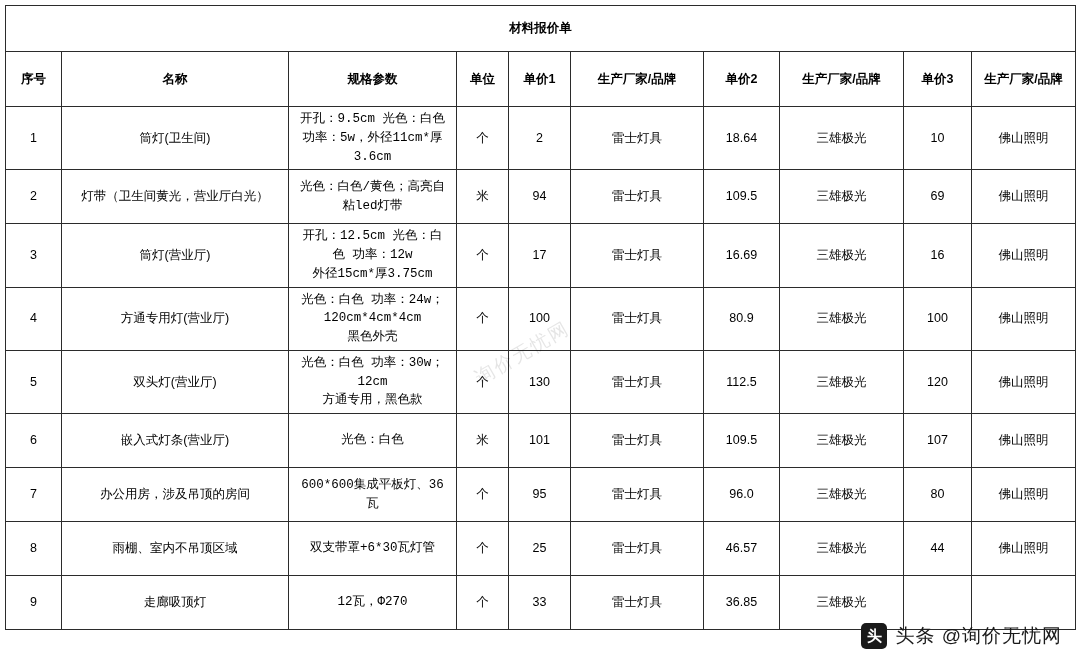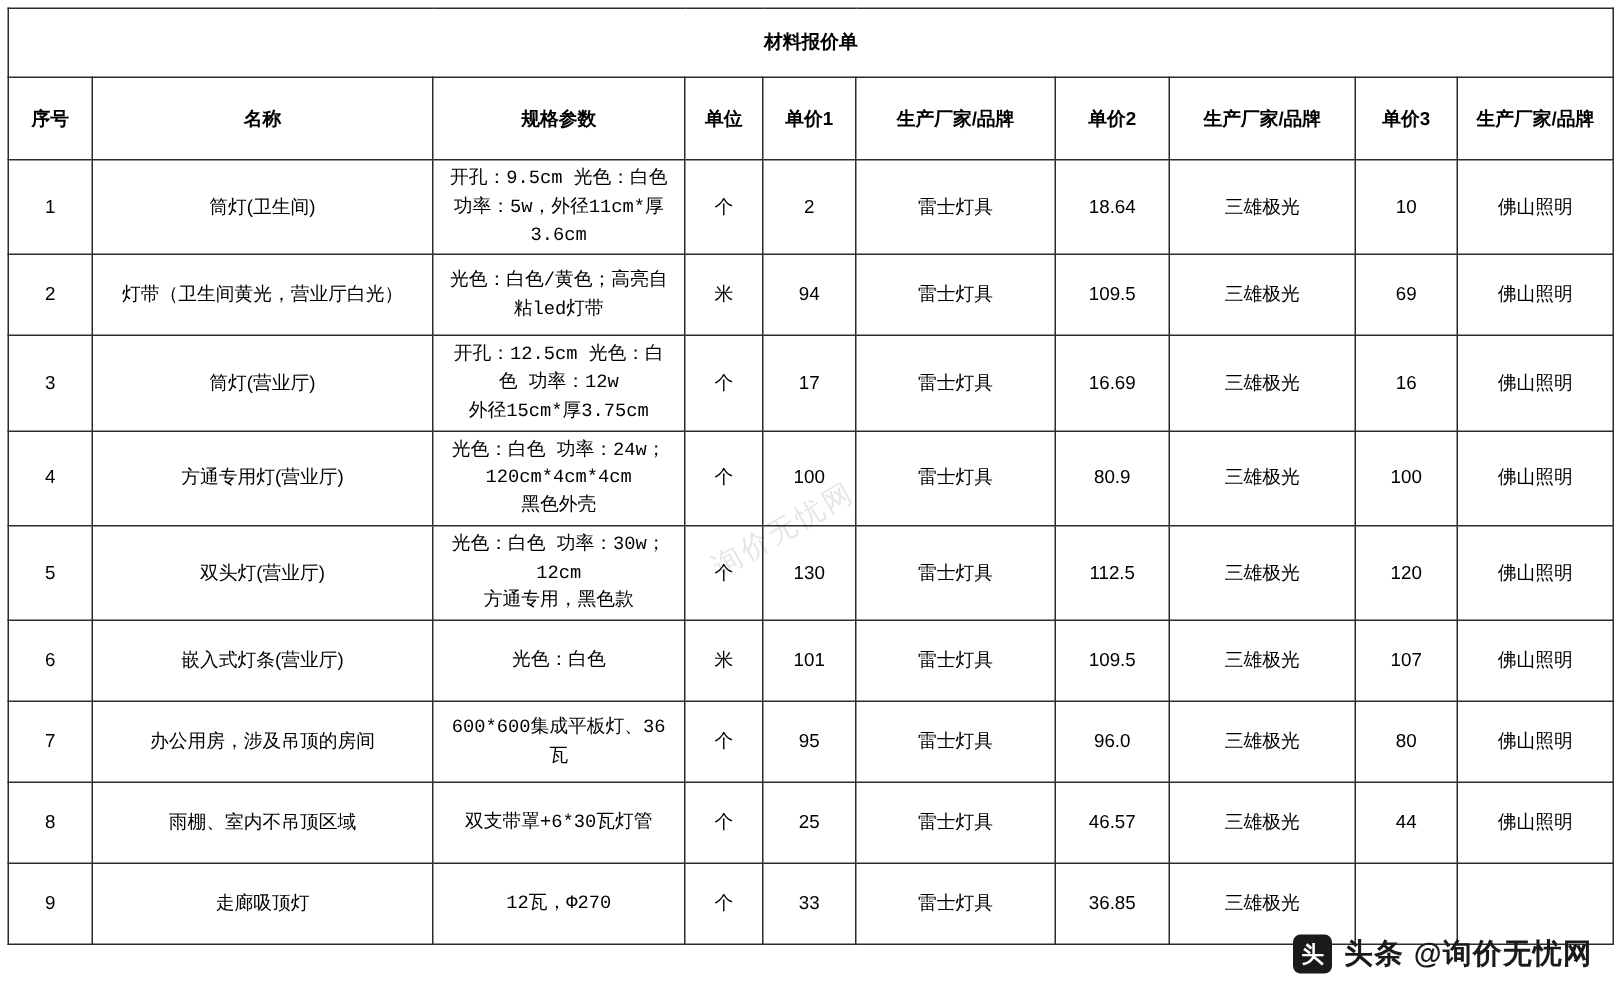--- a/index.html
+++ b/index.html
@@ -81,21 +81,21 @@
     width: 26px; height: 26px;
     border-radius: 5px;
     background: #1a1a1a;
     color: #fff;
     font-size: 15px;
     font-weight: bold;
     display: flex; align-items: center; justify-content: center;
   }
   .wm-brand .btxt {
     font-size: 19px;
-    font-weight: bold;
+    font-weight: normal;
     color: #1a1a1a;
     letter-spacing: 1px;
     white-space: nowrap;
   }
 </style>
 </head>
 <body>
 
 <div class="sheet">
   <table class="quote">

